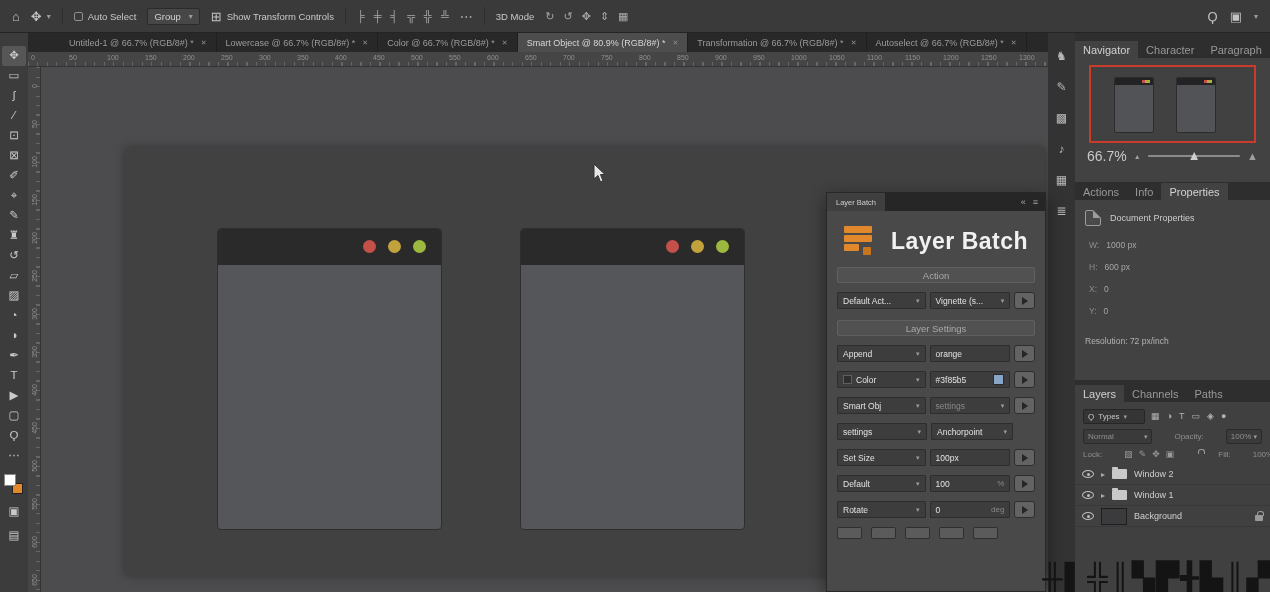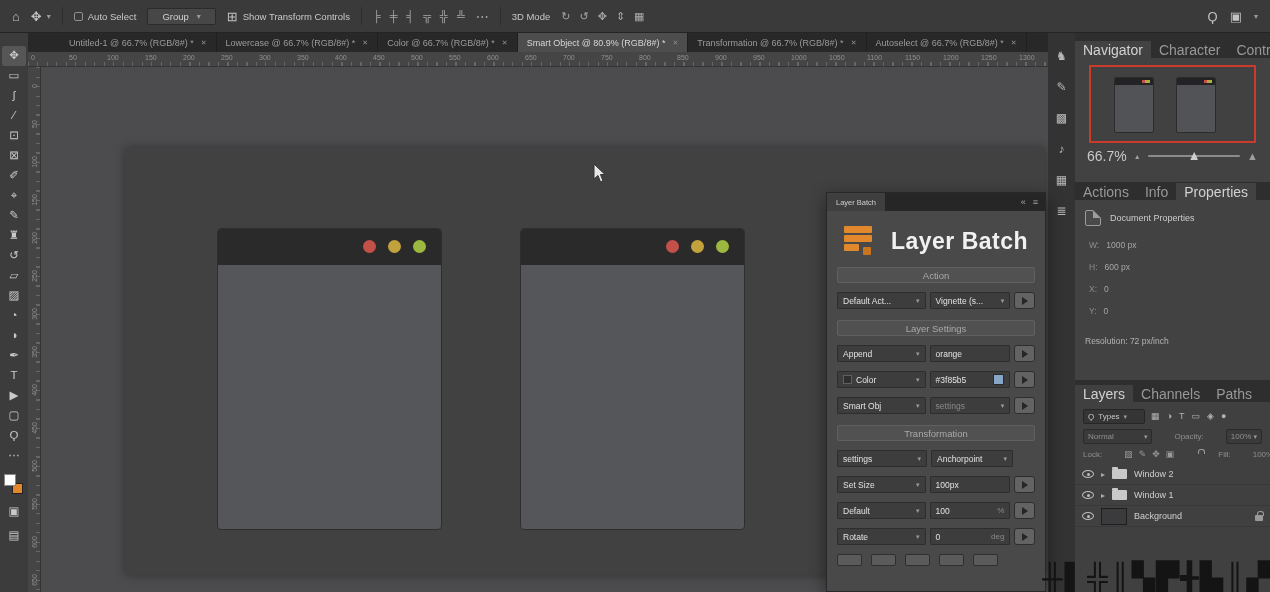--- a/index.html
+++ b/index.html
@@ -9,21 +9,21 @@
 
   
   .options-bar{position:absolute;left:0;top:0;width:1270px;height:33px;background:#3a3a3a;
     border-bottom:1px solid #242424;display:flex;align-items:center;gap:11px;padding:0 12px;color:#bdbdbd;font-size:12px}
   .ob-icon{color:#c3c3c3;font-size:13px;line-height:1;cursor:default}
   .ob-caret{font-size:8px;color:#9a9a9a}
   .ob-group{display:flex;align-items:center;gap:5px}
   .cb{width:9px;height:9px;border:1px solid #8f8f8f;border-radius:2px;background:#3a3a3a}
   .ob-label{font-size:9.5px;color:#c9c9c9}
   .dd-mini{display:flex;align-items:center;gap:8px;background:#474747;border:1px solid #2b2b2b;border-radius:2px;
-    height:17px;padding:0 14px;font-size:9.5px;color:#d2d2d2}
+    height:17px;padding:0 6px;font-size:9.5px;color:#d2d2d2}
   .ob-divider{width:1px;height:18px;background:#2d2d2d}
   .ob-iconrow{display:flex;gap:9px}
   .ob-iconrow .gl{font-size:11px;color:#a9a9a9}
   .ob-right{margin-left:auto;display:flex;align-items:center;gap:12px}
 
   
   .tab-bar{position:absolute;left:28px;top:33px;width:1020px;height:19px;background:#282828;display:flex;padding-left:32px}
   .tab{display:flex;align-items:center;gap:7px;padding:0 9px;font-size:9px;color:#9b9b9b;border-right:1px solid #1f1f1f;white-space:nowrap}
   .tab.active{background:#4d4d4d;color:#d6d6d6}
   .tab-close{font-size:7px;color:#8d8d8d}
@@ -92,21 +92,21 @@
   .stub{width:25px;height:12px;background:#5b5b5b;border:1px solid #2f2f2f;border-radius:2px}
 
   
   .strip{position:absolute;left:1048px;top:33px;width:27px;height:559px;background:#333;display:flex;flex-direction:column;
     align-items:center;padding-top:16px;gap:17px;color:#b9b9b9;font-size:12px}
 
   
   .right-col{position:absolute;left:1075px;top:33px;width:195px;height:559px;background:#2e2e2e}
   .panel{position:absolute;left:0;width:195px;background:#424242}
   .p-tabs{height:17px;background:#2e2e2e;display:flex}
-  .p-tab{padding:1px 8px;display:flex;align-items:center;font-size:14px;color:#989898;white-space:nowrap}
+  .p-tab{padding:1px 8px;display:flex;align-items:center;font-size:11px;color:#989898;white-space:nowrap}
   .p-tab.active{background:#424242;color:#d2d2d2}
   .navigator{top:8px;height:141px}
   .nav-preview{margin:7px 14px 5px;height:78px;background:#414141;border:2px solid var(--navigator-border-red);position:relative}
   .mini-card{position:absolute;top:10px;width:40px;height:56px;background:#515356;border:1px solid #2c2c2c;border-radius:2px;overflow:hidden}
   .mc1{left:23px}.mc2{left:85px}
   .mini-title{height:7px;background:#232325;position:relative}
   .mini-title::after{content:"";position:absolute;right:3px;top:2px;width:8px;height:3px;
     background:linear-gradient(90deg,var(--dot-red) 0 33%,var(--dot-yellow) 33% 66%,var(--dot-green) 66%)}
   .zoom-row{display:flex;align-items:center;gap:7px;margin:2px 12px}
   .zoom-val{font-size:14px;color:#c9c9c9}
@@ -384,21 +384,20 @@
       </span>
       <span class="dd w-right">
         <span class="dim">settings</span>
         <span class="caret">▾</span>
       </span>
       <span class="play">
           <i></i>
         </span>
     </div>
 
-    <div class="sec-hdr">Transformation</div>
     <div class="lb-row">
       <span class="dd w-left">
         <span>settings</span>
         <span class="caret">▾</span>
       </span>
       <span class="dd w-right">
         <span>Anchorpoint</span>
         <span class="caret">▾</span>
       </span>
     </div>
@@ -459,21 +458,21 @@
       <span>▦</span>
       <span>≣</span>
     </aside>
 
   <aside class="right-col">
 
     <section class="panel navigator">
       <div class="p-tabs">
         <span class="p-tab active">Navigator</span>
         <span class="p-tab">Character</span>
-        <span class="p-tab">Controls</span>
+        <span class="p-tab">Paragraph</span>
       </div>
       <div class="nav-preview">
         <div class="mini-card mc1">
             <div class="mini-title"></div>
           </div>
         <div class="mini-card mc2">
             <div class="mini-title"></div>
           </div>
       </div>
       <div class="zoom-row">

